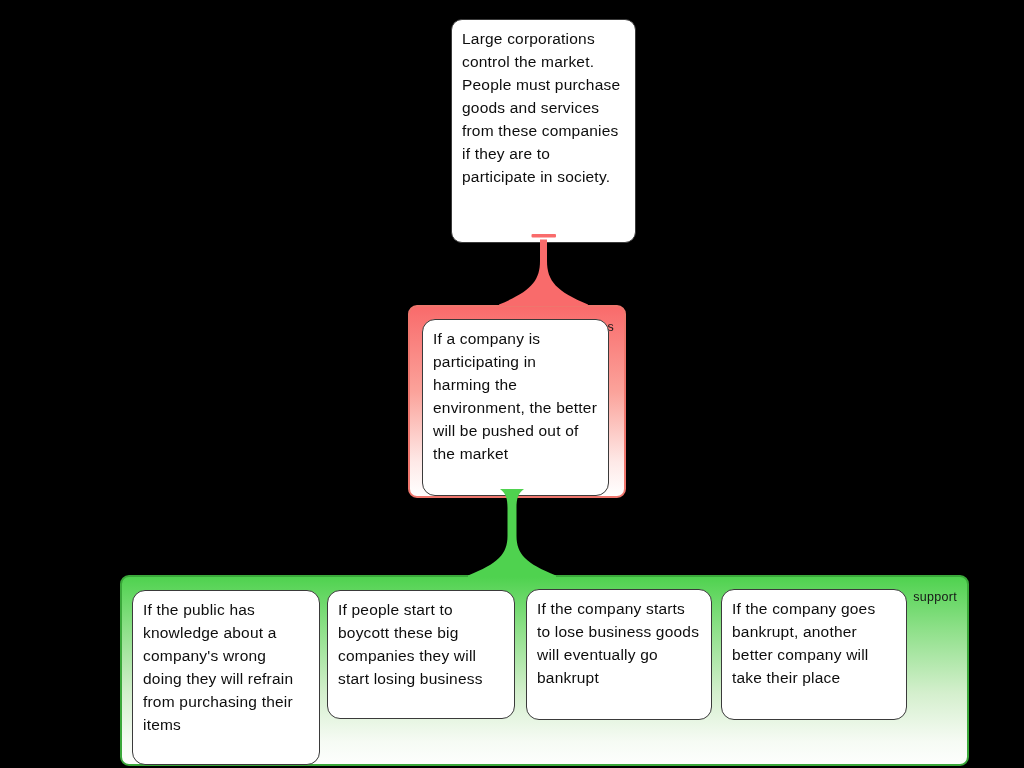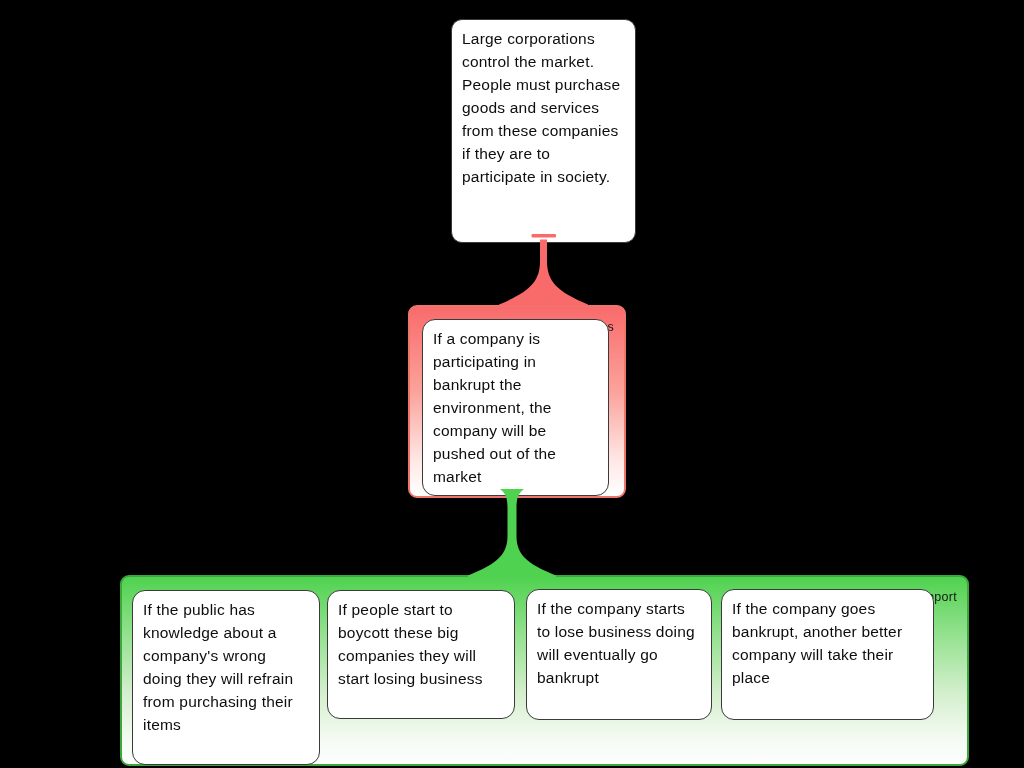--- a/index.html
+++ b/index.html
@@ -35,39 +35,39 @@
     pointer-events:none; z-index:6;
   }
   
   #claim          { left:451px; top:3px;   width:185px; height:224px; border-radius:11px;margin-top:16px; }
   #opposes-group  { left:408px; top:305px; width:218px; height:193px; }
   #opposes-box-1  { left:12px;  top:12px;  width:187px; height:177px; }
   #support-group  { left:88px;  top:575px; width:849px; height:191px; }
   #support-box-1  { left:10px;  top:13px;  width:188px; height:175px; }
   #support-box-2  { left:205px; top:13px;  width:188px; height:129px; }
   #support-box-3  { left:404px; top:12px;  width:186px; height:131px; }
-  #support-box-4  { left:599px; top:12px;  width:213px; height:131px; }
+  #support-box-4  { left:599px; top:12px;  width:186px; height:131px; }
 </style>
 </head>
 <body>
 
 <div class="stage">
 
   <div class="tbox" id="claim">Large corporations control the market. People must purchase goods and services from these companies if they are to participate in society.</div>
 
   <div class="group opposes" id="opposes-group">
     <span class="group-label">opposes</span>
-    <div class="tbox" id="opposes-box-1">If a company is participating in bankrupt the environment, the company will be pushed out of the market</div>
+    <div class="tbox" id="opposes-box-1">If a company is participating in harming the environment, the better will be pushed out of the market</div>
   </div>
 
   <div class="group support" id="support-group">
     <span class="group-label">support</span>
     <div class="tbox" id="support-box-2">If people start to boycott these big companies they will start losing business</div>
     <div class="tbox" id="support-box-1">If the public has knowledge about a company's wrong doing they will refrain from purchasing their items</div>
-    <div class="tbox" id="support-box-3">If the company starts to lose business doing will eventually go bankrupt</div>
+    <div class="tbox" id="support-box-3">If the company starts to lose business goods will eventually go bankrupt</div>
     <div class="tbox" id="support-box-4">If the company goes bankrupt, another better company will take their place</div>
   </div>
 
   <svg class="connectors" viewBox="0 0 1024 768" xmlns="http://www.w3.org/2000/svg">
 
     <rect x="531.5" y="234" width="24.5" height="3.4" rx="1" fill="#f96b6b"></rect>
 
     <path d="M540,239.5 L547,239.5 L547,261
              C547,281 556.5,291.5 588,304.5 L588,306
              L499,306 L499,304.5

